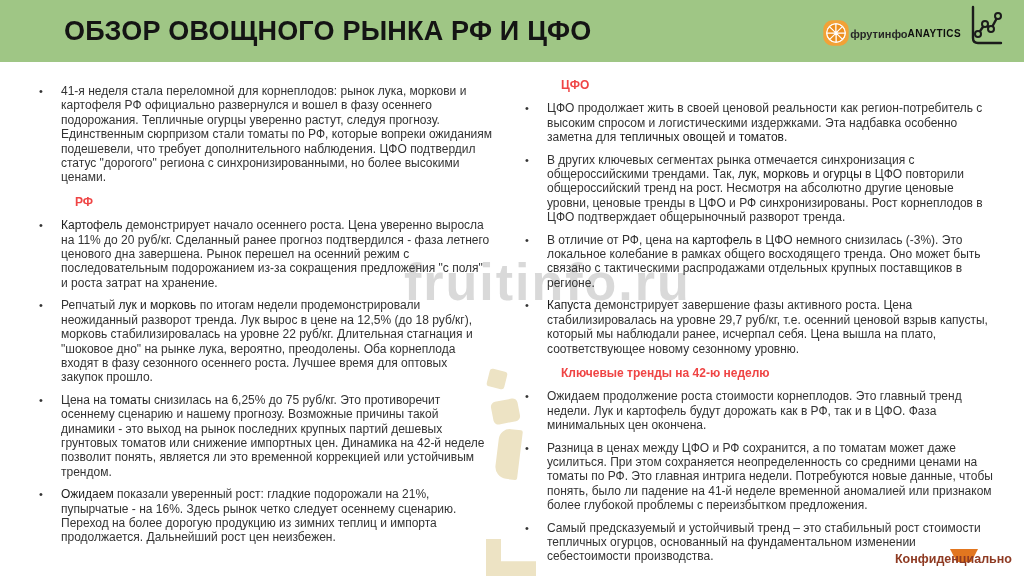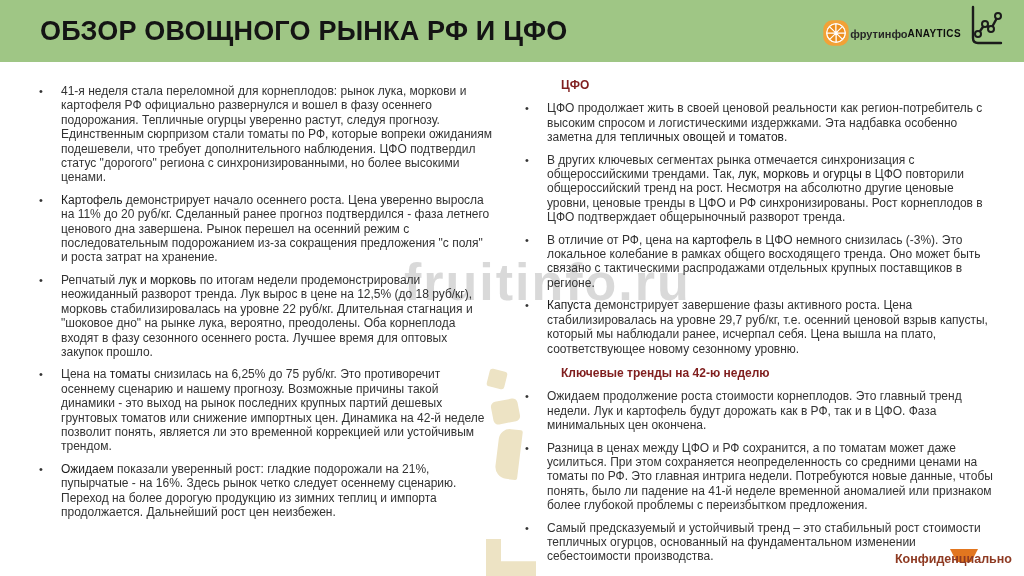--- a/index.html
+++ b/index.html
@@ -6,21 +6,21 @@
   body{
     width:1024px;height:576px;position:relative;overflow:hidden;background:#ffffff;
     font-family:"Liberation Sans",sans-serif;color:#333;
   }
   
   .topbar{
     position:absolute;top:0;left:0;width:1024px;height:62px;
     background:#9FC685;display:flex;align-items:center;
   }
   .title{
-    margin:0 0 0 40px;font-size:27px;font-weight:bold;color:#141414;letter-spacing:.2px;
+    margin:0 0 0 64px;font-size:27px;font-weight:bold;color:#141414;letter-spacing:.2px;
   }
   .logo{
     position:absolute;right:20px;top:3px;display:flex;align-items:flex-end;gap:7px;
   }
   .logo-left{display:flex;flex-direction:row;align-items:center;line-height:1;}
   .brand{font-size:11px;font-weight:bold;color:#272727;margin-top:2px;}
   .product{font-size:10px;font-weight:bold;color:#0d0d0d;letter-spacing:.4px;margin-top:2px;}
   
   .watermark{
     position:absolute;left:404px;top:252px;z-index:0;
@@ -35,21 +35,21 @@
     clip-path:polygon(0 0,30% 0,30% 60%,100% 60%,100% 100%,0 100%);}
   
   .col{position:absolute;z-index:1;font-size:12px;line-height:14.4px;color:#333;}
   .col-left{left:30px;top:84px;width:462px;}
   .col-right{left:516px;top:78px;width:478px;}
   ul.blist{list-style:none;margin:0;padding:0;}
   .bullet{display:flex;margin-bottom:8px;}
   .marker{flex:0 0 22px;padding-left:9px;font-size:11px;color:#333;}
   .btext{flex:1;}
   .btext .b{font-weight:normal;color:#1d1d1d;}
-  .sec-heading{font-weight:bold;font-size:12px;color:#7f1d1d;margin:10px 0 9px 9px;padding-left:36px;}
+  .sec-heading{font-weight:bold;font-size:12px;color:#ef4444;margin:10px 0 9px 9px;padding-left:36px;}
   .col-right .sec-heading:first-child{margin-top:0;}
   
   .conf-shape{
     position:absolute;right:46px;top:549px;width:28px;height:13px;z-index:1;
     background:#E2761F;clip-path:polygon(0 0,100% 0,76% 100%,24% 100%);
   }
   .confidential{
     position:absolute;right:12px;top:552px;z-index:2;
     font-size:12.5px;font-weight:bold;color:#8E3A22;
   }
@@ -99,20 +99,21 @@
   <div class="shape shape-3"></div>
   <div class="shape shape-4"></div>
 
   <section class="col col-left">
     <ul class="blist">
         <li class="bullet">
           <span class="marker">•</span>
           <span class="btext"><span>41-я неделя стала переломной для корнеплодов: рынок лука, моркови и картофеля РФ официально развернулся и вошел в фазу осеннего подорожания. Тепличные огурцы уверенно растут, следуя прогнозу. Единственным сюрпризом стали томаты по РФ, которые вопреки ожиданиям подешевели, что требует дополнительного наблюдения. ЦФО подтвердил статус "дорогого" региона с синхронизированными, но более высокими ценами.</span></span>
         </li>
       </ul>
+    <div class="sec-heading">РФ</div>
     <ul class="blist">
         <li class="bullet">
           <span class="marker">•</span>
           <span class="btext"><span class="b">Картофель</span><span> демонстрирует начало осеннего роста. Цена уверенно выросла на 11% до 20 руб/кг. Сделанный ранее прогноз подтвердился - фаза летнего ценового дна завершена. Рынок перешел на осенний режим с последовательным подорожанием из-за сокращения предложения "с поля" и роста затрат на хранение.</span></span>
         </li>
         <li class="bullet">
           <span class="marker">•</span>
           <span class="btext"><span>Репчатый </span><span class="b">лук и морковь</span><span> по итогам недели продемонстрировали неожиданный разворот тренда. Лук вырос в цене на 12,5% (до 18 руб/кг), морковь стабилизировалась на уровне 22 руб/кг. Длительная стагнация и "шоковое дно" на рынке лука, вероятно, преодолены. Оба корнеплода входят в фазу сезонного осеннего роста. Лучшее время для оптовых закупок прошло.</span></span>
         </li>
         <li class="bullet">

